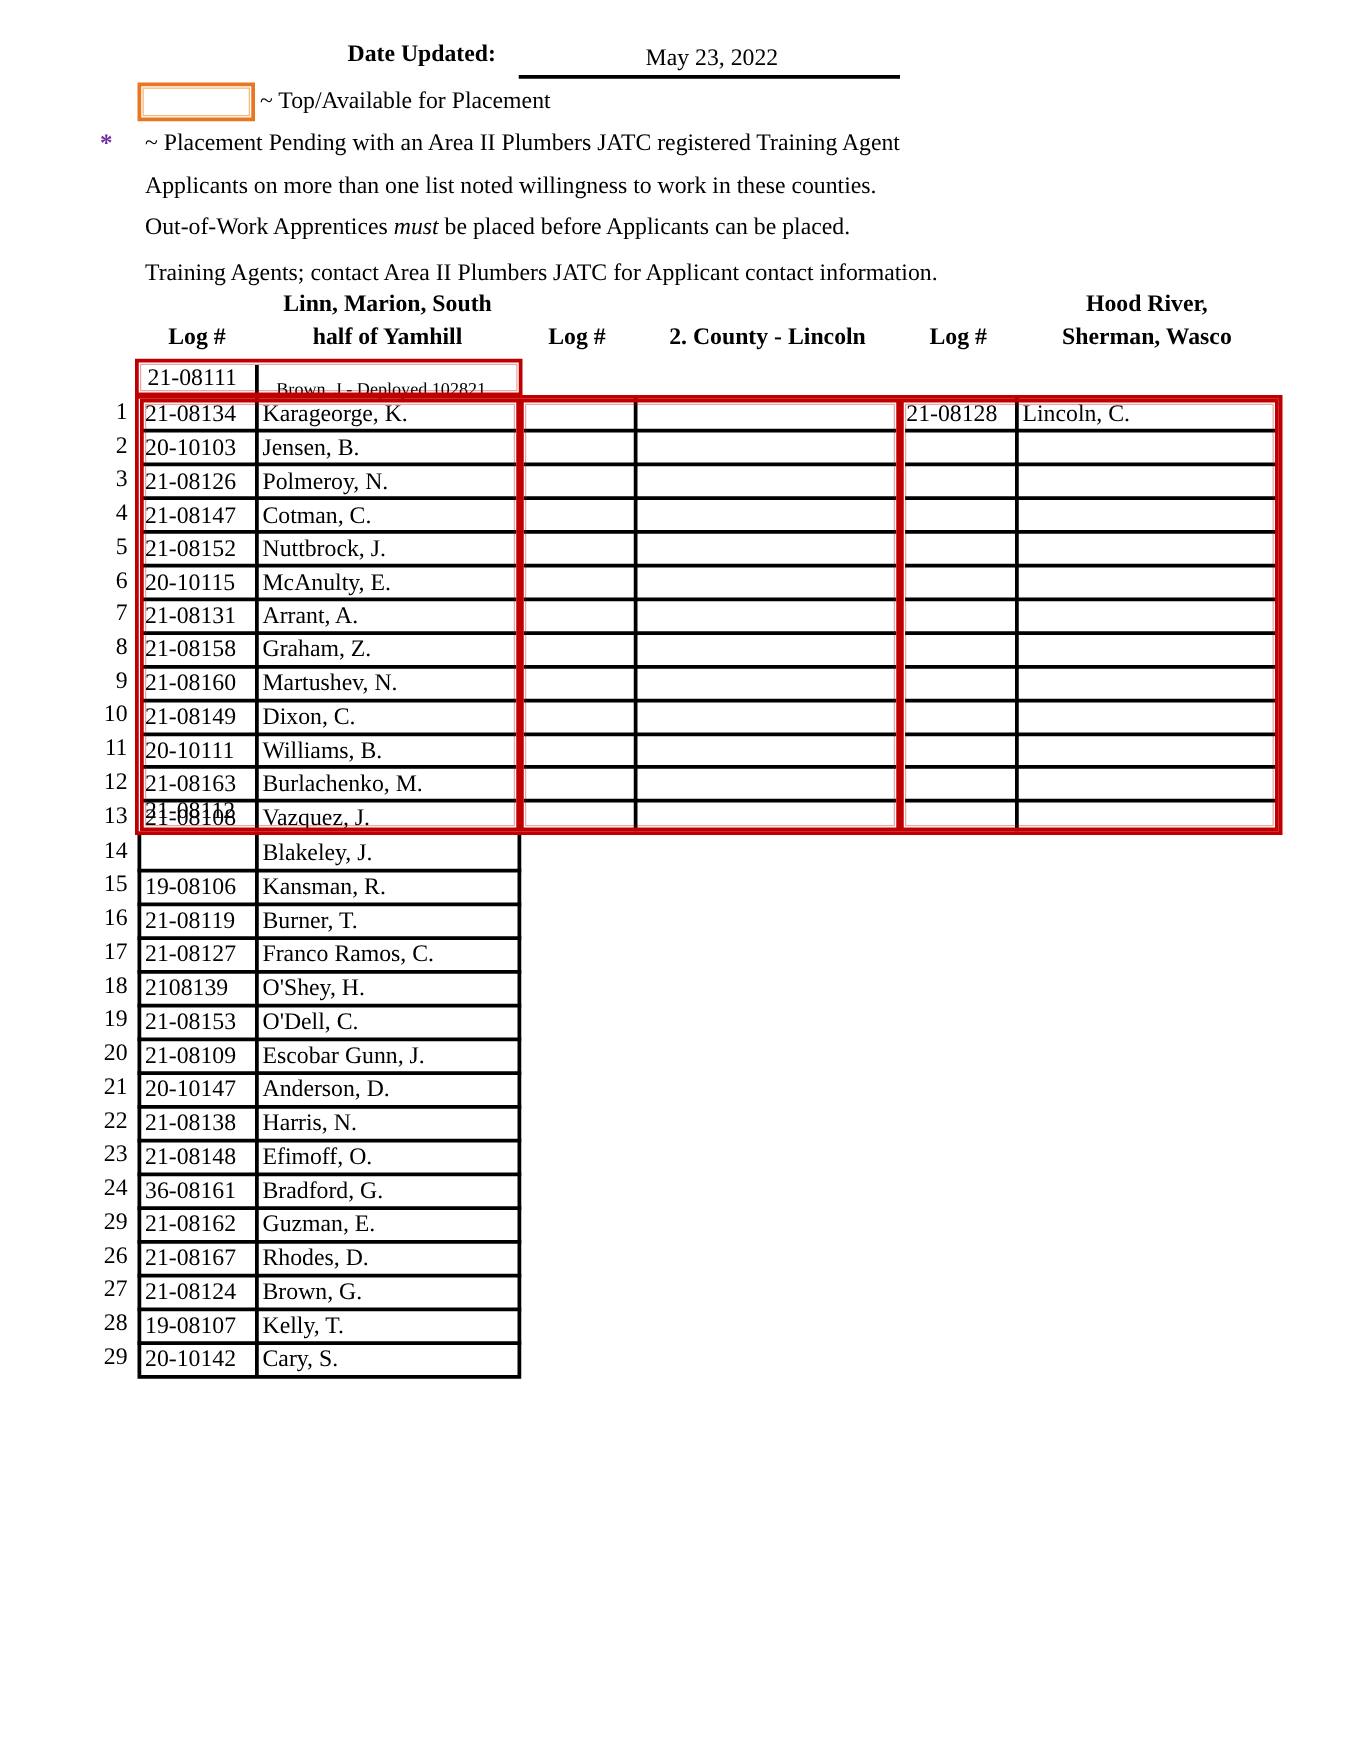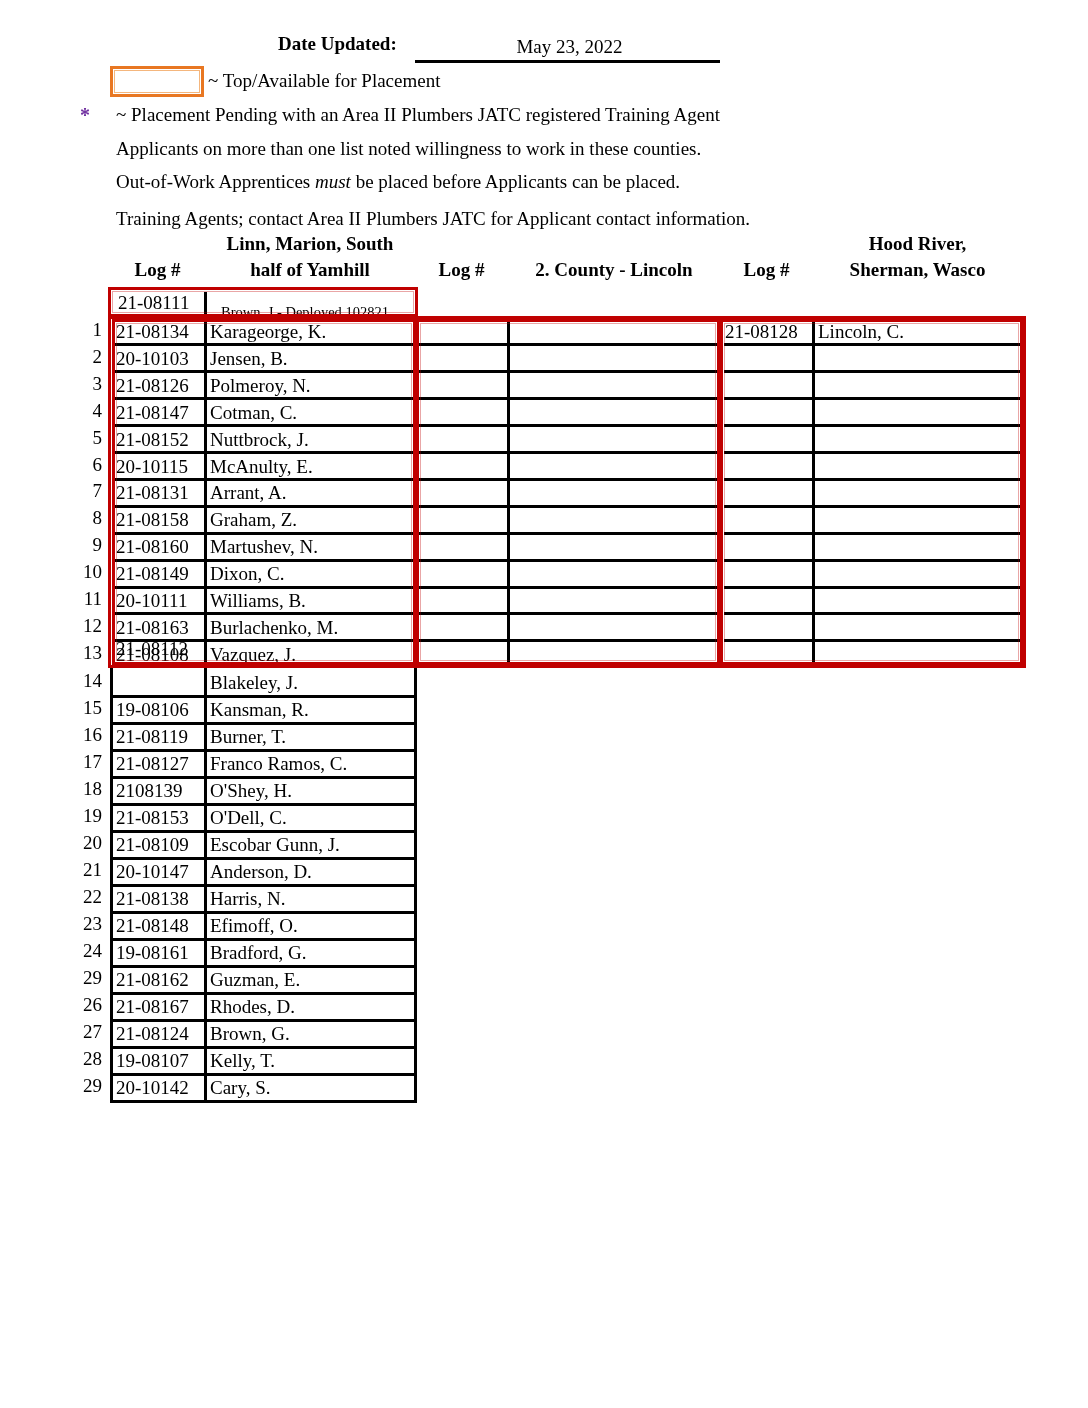--- a/index.html
+++ b/index.html
@@ -217,21 +217,21 @@
     <div class="hline" style="left:110px;top:884px;width:307px"></div>
     <div class="row-num" style="left:72px;top:886px">22</div>
     <div class="cell" style="left:113px;top:886px;width:92px;height:26px">21-08138</div>
     <div class="cell" style="left:207px;top:886px;width:208px;height:26px">Harris, N.</div>
     <div class="hline" style="left:110px;top:911px;width:307px"></div>
     <div class="row-num" style="left:72px;top:913px">23</div>
     <div class="cell" style="left:113px;top:913px;width:92px;height:26px">21-08148</div>
     <div class="cell" style="left:207px;top:913px;width:208px;height:26px">Efimoff, O.</div>
     <div class="hline" style="left:110px;top:938px;width:307px"></div>
     <div class="row-num" style="left:72px;top:940px">24</div>
-    <div class="cell" style="left:113px;top:940px;width:92px;height:26px">19-08161</div>
+    <div class="cell" style="left:113px;top:940px;width:92px;height:26px">36-08161</div>
     <div class="cell" style="left:207px;top:940px;width:208px;height:26px">Bradford, G.</div>
     <div class="hline" style="left:110px;top:965px;width:307px"></div>
     <div class="row-num" style="left:72px;top:967px">29</div>
     <div class="cell" style="left:113px;top:967px;width:92px;height:26px">21-08162</div>
     <div class="cell" style="left:207px;top:967px;width:208px;height:26px">Guzman, E.</div>
     <div class="hline" style="left:110px;top:992px;width:307px"></div>
     <div class="row-num" style="left:72px;top:994px">26</div>
     <div class="cell" style="left:113px;top:994px;width:92px;height:26px">21-08167</div>
     <div class="cell" style="left:207px;top:994px;width:208px;height:26px">Rhodes, D.</div>
     <div class="hline" style="left:110px;top:1019px;width:307px"></div>

